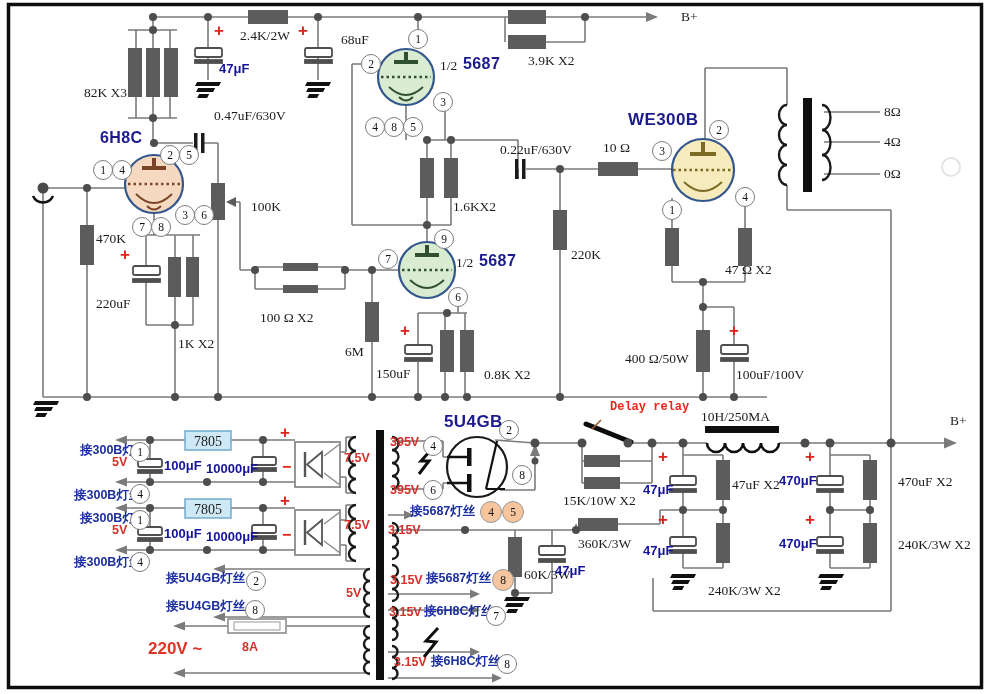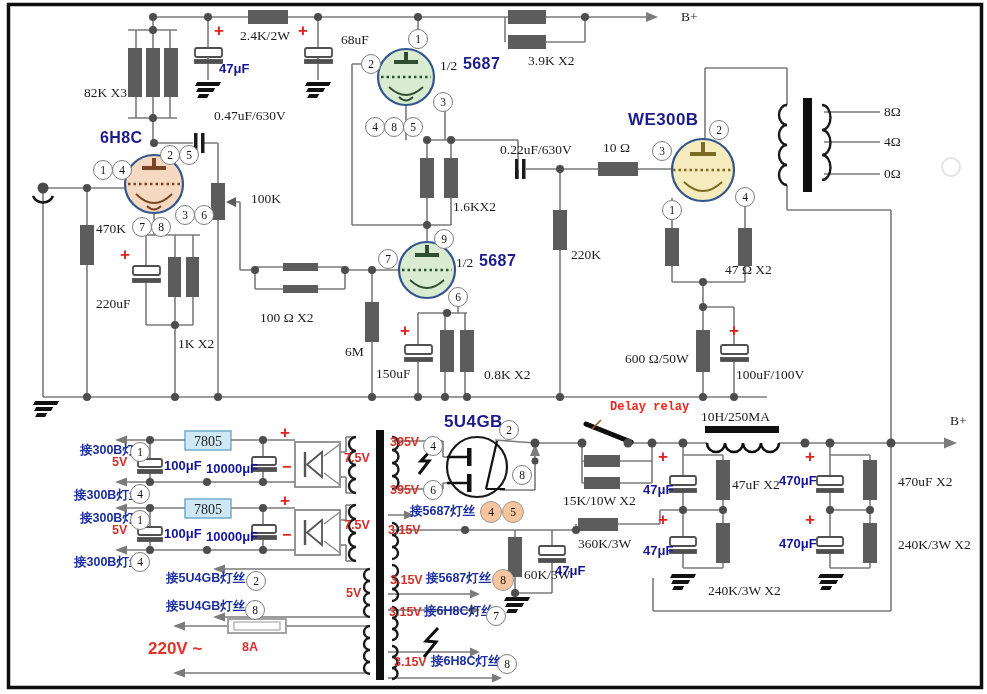--- a/index.html
+++ b/index.html
@@ -370,22 +370,22 @@
 </svg>
 
 <span class="lb ser" style="left:240px;top:29px">2.4K/2W</span>
 <span class="lb plus" style="left:214px;top:22px">+</span>
 <span class="lb cap" style="left:219px;top:62px">47μF</span>
 <span class="lb plus" style="left:298px;top:22px">+</span>
 <span class="lb ser" style="left:341px;top:33px">68uF</span>
 <span class="lb ser" style="left:84px;top:86px">82K X3</span>
 <span class="lb tube16" style="left:100px;top:130px">6H8C</span>
 <span class="lb ser" style="left:214px;top:109px">0.47uF/630V</span>
-<span class="lb ser" style="left:251px;top:192px">100K</span>
-<span class="lb ser" style="left:96px;top:222px">470K</span>
+<span class="lb ser" style="left:251px;top:200px">100K</span>
+<span class="lb ser" style="left:96px;top:232px">470K</span>
 <span class="lb plus" style="left:120px;top:246px">+</span>
 <span class="lb ser" style="left:96px;top:297px">220uF</span>
 <span class="lb ser" style="left:178px;top:337px">1K X2</span>
 <span class="lb ser" style="left:440px;top:59px">1/2</span>
 <span class="lb tube16" style="left:463px;top:56px">5687</span>
 <span class="lb ser" style="left:528px;top:54px">3.9K X2</span>
 <span class="lb ser" style="left:681px;top:10px">B+</span>
 <span class="lb ser" style="left:453px;top:200px">1.6KX2</span>
 <span class="lb ser" style="left:456px;top:256px">1/2</span>
 <span class="lb tube16" style="left:479px;top:253px">5687</span>
@@ -395,21 +395,21 @@
 <span class="lb ser" style="left:376px;top:367px">150uF</span>
 <span class="lb ser" style="left:484px;top:368px">0.8K X2</span>
 <span class="lb ser" style="left:571px;top:248px">220K</span>
 <span class="lb ser" style="left:500px;top:143px">0.22uF/630V</span>
 <span class="lb ser" style="left:603px;top:141px">10 Ω</span>
 <span class="lb tube" style="left:628px;top:111px">WE300B</span>
 <span class="lb ser" style="left:884px;top:105px">8Ω</span>
 <span class="lb ser" style="left:884px;top:135px">4Ω</span>
 <span class="lb ser" style="left:884px;top:167px">0Ω</span>
 <span class="lb ser" style="left:725px;top:263px">47 Ω X2</span>
-<span class="lb ser" style="left:625px;top:352px">600 Ω/50W</span>
+<span class="lb ser" style="left:625px;top:352px">400 Ω/50W</span>
 <span class="lb plus" style="left:729px;top:322px">+</span>
 <span class="lb ser" style="left:736px;top:368px">100uF/100V</span>
 
 <span class="lb ser" style="left:188px;top:435px;width:40px;text-align:center;font-size:14px">7805</span>
 <span class="lb ser" style="left:188px;top:503px;width:40px;text-align:center;font-size:14px">7805</span>
 <span class="lb cn" style="left:80px;top:444px">接300B灯丝</span>
 <span class="lb red" style="left:112px;top:456px">5V</span>
 <span class="lb cn" style="left:74px;top:489px">接300B灯丝</span>
 <span class="lb cn" style="left:80px;top:512px">接300B灯丝</span>
 <span class="lb red" style="left:112px;top:524px">5V</span>

